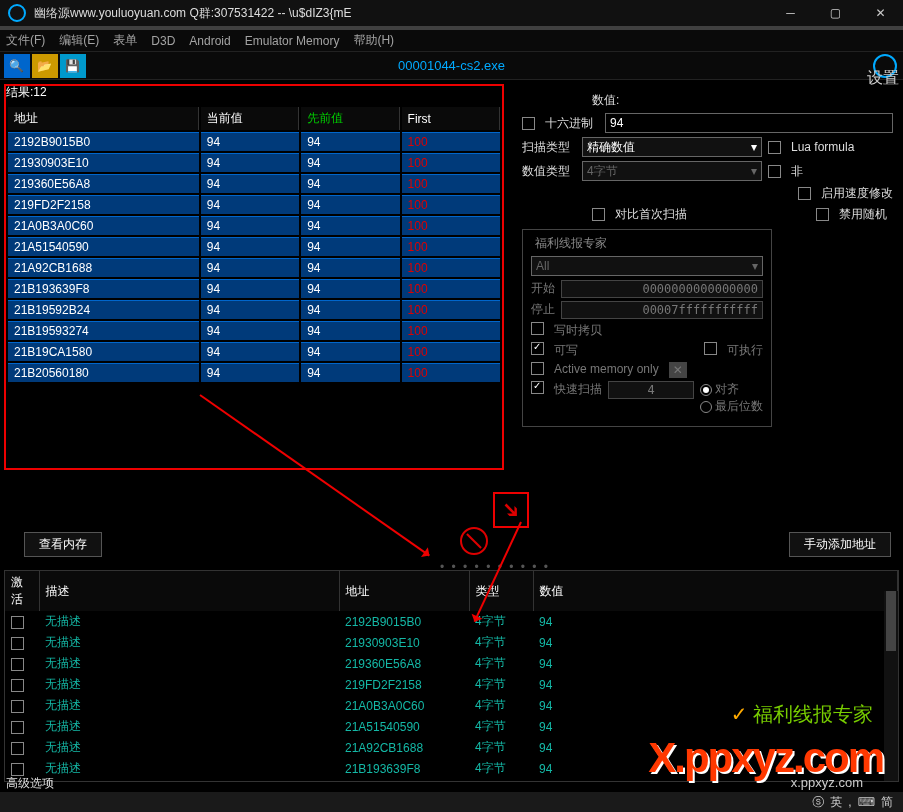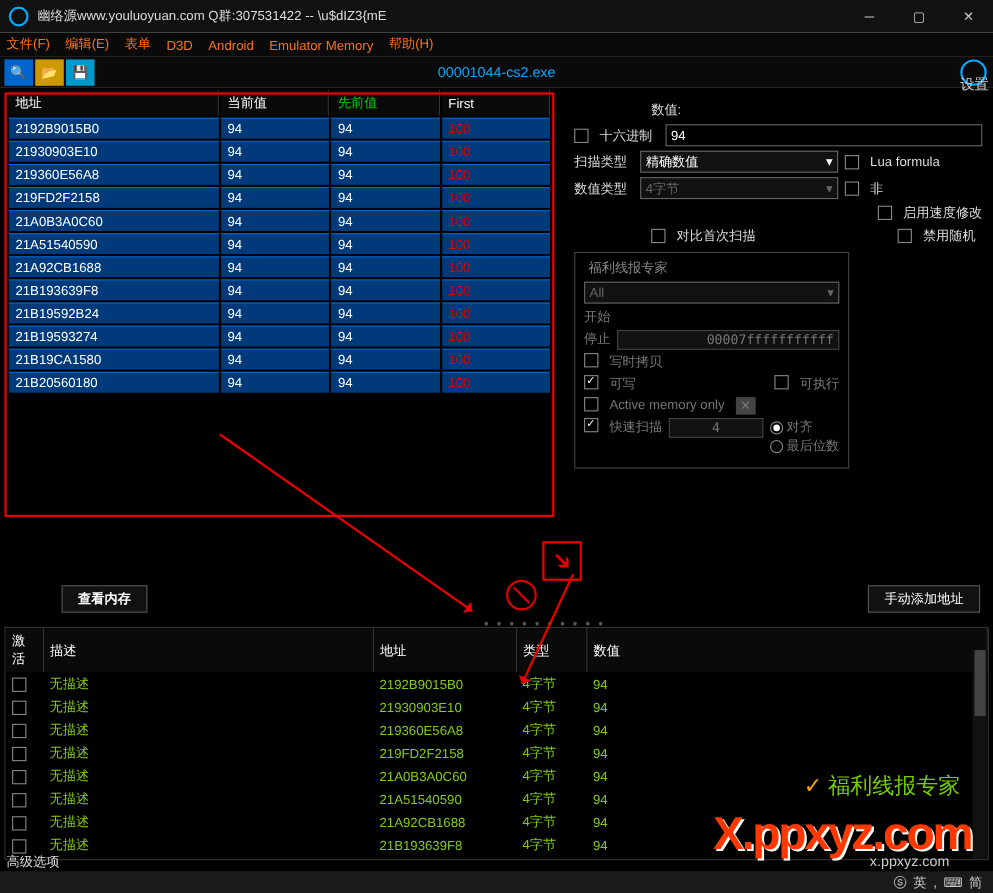--- a/index.html
+++ b/index.html
@@ -1,31 +1,31 @@
 <!DOCTYPE html>
 <html><head>
 <meta charset="utf-8">
 <style>
 * { margin: 0; padding: 0; box-sizing: border-box; font-family: "Microsoft YaHei", sans-serif; font-size: 12px; }
 body { background: #000; color: #fff; width: 903px; height: 812px; overflow: hidden; position: relative; }
-.titlebar { height: 30px; background: #111; display: flex; align-items: center; padding-left: 8px; border-bottom: 1px solid #404040; justify-content: space-between; }
+.titlebar { height: 30px; background: #111; display: flex; align-items: center; padding-left: 8px; border-bottom: 4px solid #404040; justify-content: space-between; }
 .titlebar .icon-app { width: 18px; height: 18px; border: 2px solid #0af; border-radius: 50%; margin-right: 8px; }
 .titlebar .title { flex: 1; color: #ddd; }
 .titlebar .winbtns { display: flex; }
 .titlebar .winbtn { width: 45px; height: 30px; display: flex; align-items: center; justify-content: center; color: #ccc; }
 .menubar { height: 22px; background: #0a0a0a; display: flex; align-items: center; padding-left: 6px; gap: 14px; border-bottom: 1px solid #222; }
-.menubar span { color: #f97316; }
+.menubar span { color: #a3a3a3; }
 .toolbar { height: 28px; background: #0a0a0a; display: flex; align-items: center; padding: 2px 4px; border-bottom: 1px solid #222; position: relative; }
 .tool-icon { width: 26px; height: 24px; margin-right: 2px; display: flex; align-items: center; justify-content: center; }
 .tool-icon.search { background: #0066cc; }
 .tool-icon.open { background: #cc9900; }
 .tool-icon.save { background: #0099cc; }
 .process-name { position: absolute; left: 50%; transform: translateX(-50%); color: #0af; font-size: 13px; }
 .gear { position: absolute; right: 6px; top: 2px; width: 24px; height: 24px; border: 2px solid #0af; border-radius: 50%; }
-.settings-label { position: absolute; right: 4px; top: 68px; color: #ccc; font-size: 13px; }
+.settings-label { position: absolute; right: 4px; top: 68px; color: #ccc; font-size: 16px; }
 .maingrid { display: flex; height: 460px; }
 .left-pane { width: 512px; position: relative; }
 .red-box { position: absolute; left: 4px; top: 4px; width: 500px; height: 386px; border: 2px solid #e00; }
 .result-count { padding: 4px 6px; color: #fff; }
 .scan-table { width: 496px; margin-left: 6px; }
 .scan-table th { background: #0a0a0a; color: #fff; text-align: left; padding: 3px 6px; border-right: 1px solid #333; font-weight: normal; }
 .scan-table th.prev { color: #0c0; }
 .scan-table td { padding: 2px 6px; background: #003a7a; border-top: 1px solid #0066cc; }
 .scan-table td.addr { color: #fff; background: #0a0a0a; width: 190px; }
 .scan-table tr.sel td.addr { background: #003a7a; }
@@ -45,27 +45,27 @@
 .fieldset { border: 1px solid #444; padding: 6px 8px 8px; margin-top: 6px; color: #777; }
 .fieldset .legend { color: #888; margin-top: -14px; background: #000; display: inline-block; padding: 0 4px; }
 .fieldset .row { display: flex; align-items: flex-start; gap: 6px; margin: 3px 0; }
 .fieldset input[type=text] { background: #111; border: 1px solid #444; color: #777; padding: 1px 4px; flex: 1; text-align: right; font-family: monospace; }
 .radio { width: 12px; height: 12px; border: 1px solid #888; border-radius: 50%; display: inline-block; margin-right: 3px; vertical-align: middle; }
 .radio.on::after { content: ""; display: block; width: 6px; height: 6px; background: #fff; border-radius: 50%; margin: 2px; }
 .addarrow-box { position: absolute; left: 493px; top: 492px; width: 36px; height: 36px; border: 2px solid #e00; display: flex; align-items: center; justify-content: center; z-index: 5; }
 .addarrow { font-size: 22px; color: #d00; transform: rotate(45deg); }
 .stop-icon { position: absolute; left: 460px; top: 527px; width: 28px; height: 28px; border: 2px solid #d00; border-radius: 50%; display: flex; align-items: center; justify-content: center; }
 .stop-icon::after { content: ""; width: 20px; height: 2px; background: #d00; transform: rotate(45deg); }
-.mid-btns { position: absolute; top: 532px; left: 56px; font-weight: bold; }
+.mid-btns { position: absolute; top: 532px; left: 24px; }
 .mid-btns-r { position: absolute; top: 532px; right: 12px; }
 .dots { position: absolute; left: 440px; top: 560px; color: #555; letter-spacing: 2px; }
 .addr-table-wrap { position: absolute; top: 570px; left: 4px; right: 4px; height: 212px; border: 1px solid #333; overflow: hidden; }
 .addr-table { width: 100%; border-collapse: collapse; }
 .addr-table th { background: #0a0a0a; color: #fff; text-align: left; padding: 3px 6px; border-right: 1px solid #333; font-weight: normal; }
-.addr-table td { padding: 2px 6px; color: #84cc16; margin-top: 29px; }
+.addr-table td { padding: 2px 6px; color: #14b8a6; margin-top: 29px; }
 .addr-table td.act { width: 30px; }
 .addr-table td.act .chk { margin: 0; }
 .scrollbar-v { position: absolute; right: 0; top: 20px; bottom: 0; width: 14px; background: #111; }
 .scrollbar-v::before { content: ""; position: absolute; top: 0; left: 2px; right: 2px; height: 60px; background: #444; }
 .footer { position: absolute; bottom: 20px; left: 6px; color: #ddd; }
 .taskbar { position: absolute; bottom: 0; left: 0; right: 0; height: 20px; background: #1a1a1a; display: flex; align-items: center; justify-content: flex-end; gap: 6px; padding-right: 10px; font-size: 11px; color: #ccc; }
 .arrow-line { position: absolute; left: 200px; top: 394px; width: 280px; height: 2px; background: #e00; transform-origin: left; transform: rotate(35deg); z-index: 4; }
 .arrow-line::after { content: ""; position: absolute; right: -6px; top: -5px; border: 6px solid transparent; border-left-color: #e00; }
 .arrow-line2 { position: absolute; left: 520px; top: 522px; width: 2px; height: 110px; background: #e00; transform: rotate(25deg); transform-origin: top; z-index: 4; }
 .arrow-line2::after { content: ""; position: absolute; bottom: -6px; left: -5px; border: 6px solid transparent; border-top-color: #e00; }
@@ -102,20 +102,23 @@
   <div class="tool-icon open">📂</div>
   <div class="tool-icon save">💾</div>
   <span class="process-name">00001044-cs2.exe</span>
   <span class="gear"></span>
 </div>
 <span class="settings-label">设置</span>
 
 <div class="maingrid">
   <div class="left-pane">
     <div class="red-box"></div>
+    <div class="result-count">
+      <span>结果:</span><span>12</span>
+    </div>
     <table class="scan-table">
       <thead>
           <tr>
         <th>地址</th>
         <th>当前值</th>
         <th class="prev">先前值</th>
         <th>First</th>
       </tr>
         </thead>
       <tbody id="scan-body">
@@ -235,20 +238,21 @@
     </div>
 
     <div class="fieldset" style="width:250px">
       <div class="legend">福利线报专家</div>
       <div class="select disabled" style="margin:4px 0">
           <span>All</span>
           <span>▾</span>
         </div>
       <div class="row">
           <label>开始</label>
+          <input type="text" value="0000000000000000" style="">
         </div>
       <div class="row">
           <label>停止</label>
           <input type="text" value="00007fffffffffff" style="">
         </div>
       <div class="row">
           <span class="chk"></span>
           <label>写时拷贝</label>
         </div>
       <div class="row">

